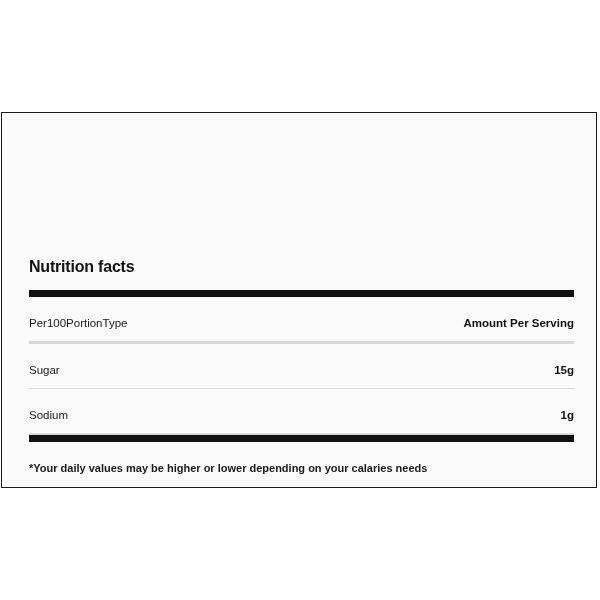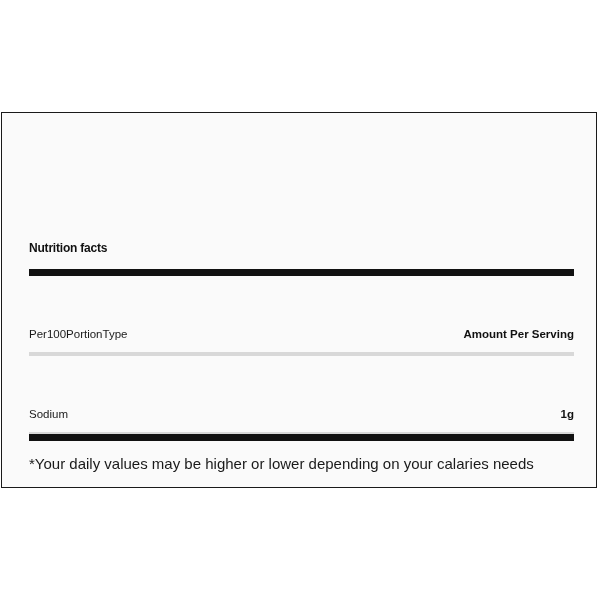--- a/index.html
+++ b/index.html
@@ -29,25 +29,25 @@
 
   .panel {
     position: absolute;
     left: 27px;
     top: 128px;
     width: 545px;
     box-sizing: border-box;
   }
 
   .nf-title {
-    font-size: 12px;
+    font-size: 16px;
     font-weight: bold;
     letter-spacing: -0.2px;
     color: #111111;
-    margin: 0 0 14px 0;
+    margin: 16px 0 14px 0;
     line-height: 1.2;
   }
 
   .rule-thick {
     height: 7px;
     background: #111111;
     width: 100%;
   }
 
   .rule-thin {
@@ -60,43 +60,44 @@
     display: flex;
     justify-content: space-between;
     align-items: baseline;
     padding: 11px 0 10px 0;
     font-size: 11.5px;
     line-height: 1.3;
   }
 
   .nf-row .label {
     color: #1a1a1a;
-    margin-top: 40px;
   }
 
   .nf-row .value {
     color: #111111;
     font-weight: bold;
     text-align: center;
     white-space: nowrap;
+    margin-top: 8px;
   }
 
   .nf-row.header .label,
   .nf-row.header .value {
     font-weight: bold;
   }
   .nf-row.header .label {
     font-weight: normal;
   }
 
   .nf-footnote {
-    font-size: 15px;
+    font-size: 11px;
     color: #1a1a1a;
-    padding-top: 13px;
+    padding-top: 19px;
     line-height: 1.35;
+    font-weight: bold;
   }
 </style>
 </head>
 <body>
 
 <div class="outer-frame">
   <div class="panel">
 
     <div class="nf-title">Nutrition facts</div>
 
@@ -108,20 +109,24 @@
     </div>
 
     <div class="rule-thin"></div>
 
 
     <div class="rule-thin"></div>
 
 
     <div class="rule-thin"></div>
 
+    <div class="nf-row">
+      <span class="label">Sugar</span>
+      <span class="value">15g</span>
+    </div>
 
     <div class="rule-thin"></div>
 
     <div class="nf-row">
       <span class="label">Sodium</span>
       <span class="value">1g</span>
     </div>
 
     <div class="rule-thin"></div>
 

